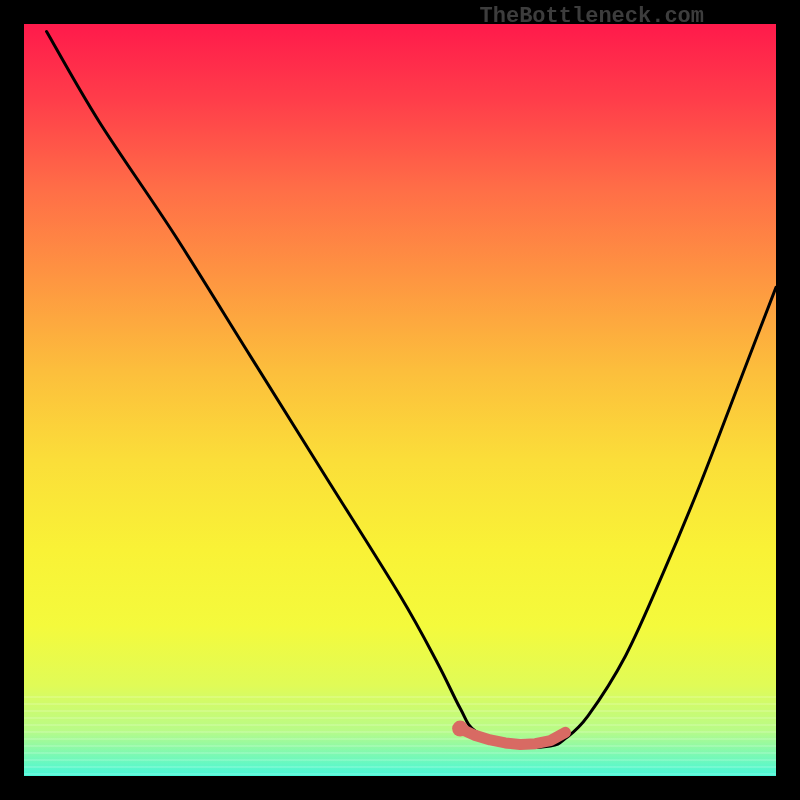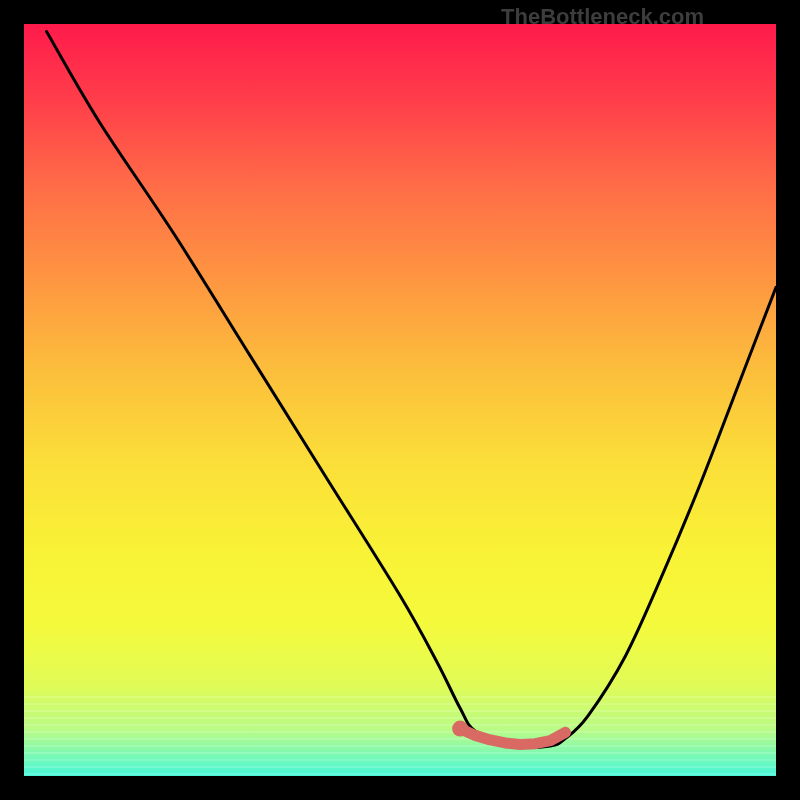--- a/index.html
+++ b/index.html
@@ -8,20 +8,21 @@
     width: 800px;
     height: 800px;
     background: #000;
     font-family: Arial, Helvetica, sans-serif;
     overflow: hidden;
   }
   .canvas {
     position: relative;
     width: 712px;
     height: 800px;
+    font-family: Liberation Mono, monospace;
   }
   .attribution {
     position: absolute;
     top: 4px;
     right: 8px;
     color: #3d3d3d;
     font-size: 22px;
     font-weight: bold;
     z-index: 30;
   }

